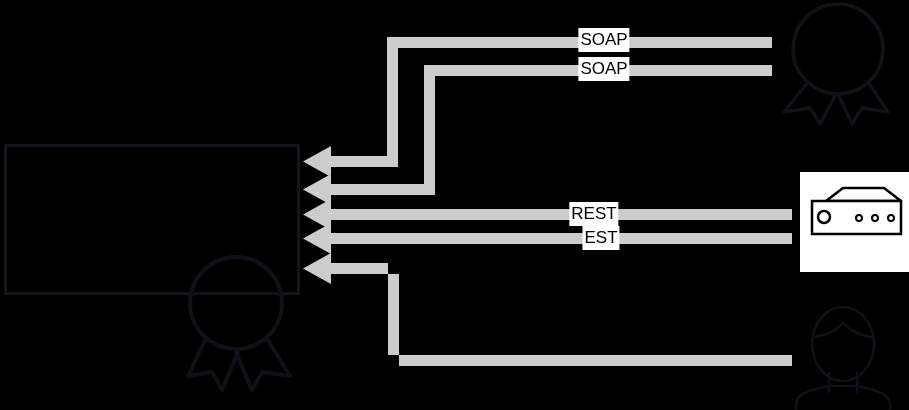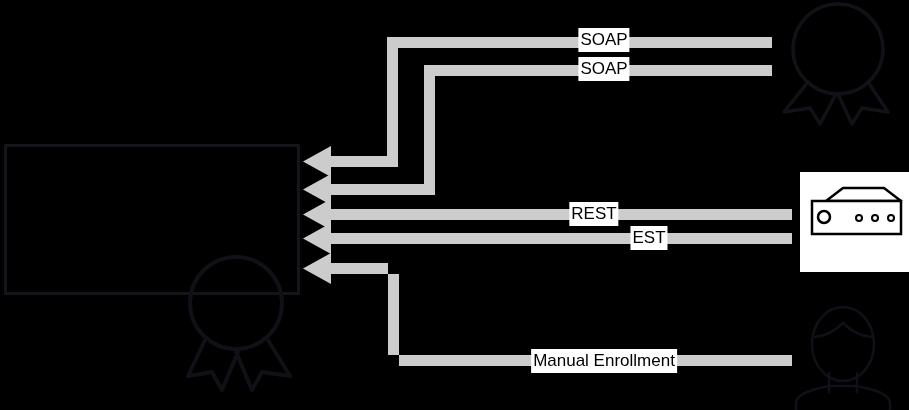--- a/index.html
+++ b/index.html
@@ -107,17 +107,16 @@
                L 857,386 C 882,391 890,396 890,404 L 890,410"></path>
     </g>
   </svg>
 
   <div class="edge-label" style="left:604px; top:40px;">SOAP</div>
 
   <div class="edge-label" style="left:604px; top:69px;">SOAP</div>
 
   <div class="edge-label" style="left:594px; top:214px;">REST</div>
 
-  <div class="edge-label" style="left:601px; top:238px;margin-left:48px;">EST</div>
+  <div class="edge-label" style="left:601px; top:238px;">EST</div>
 
-  <div class="edge-label" style="left:604px; top:361px;">Manual Enrollment</div>
 
 </div>
 
 </body></html>

